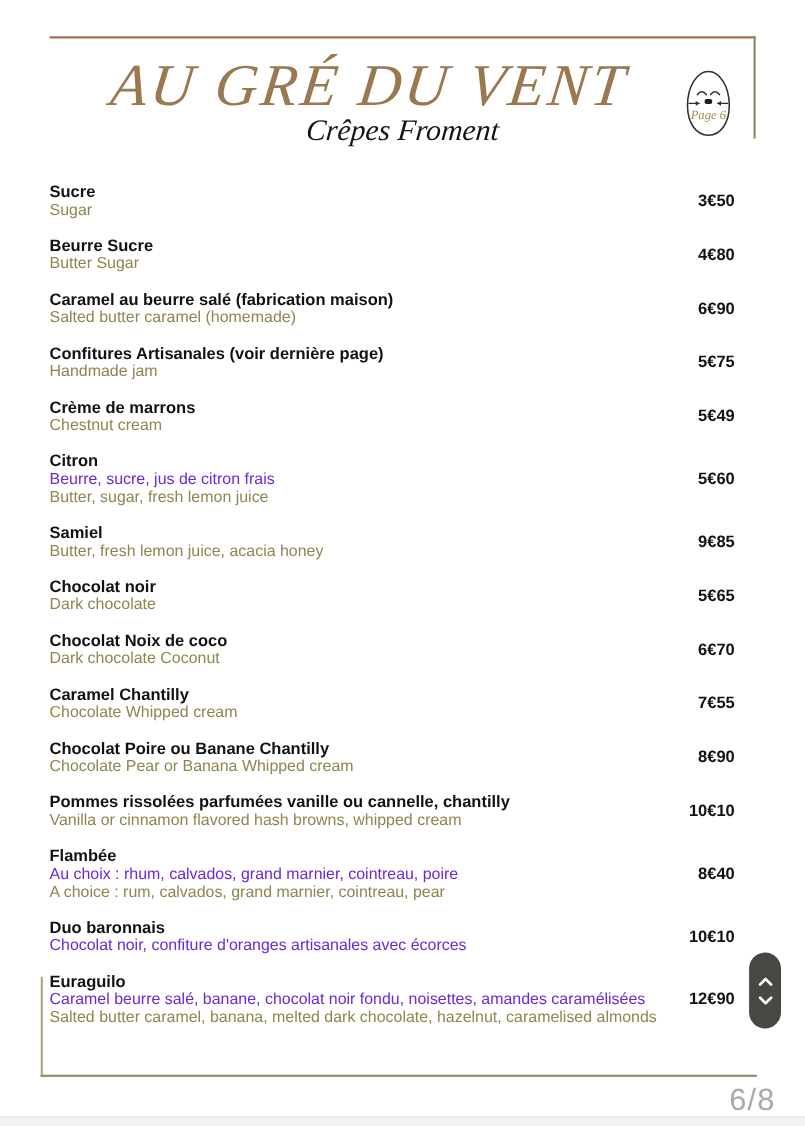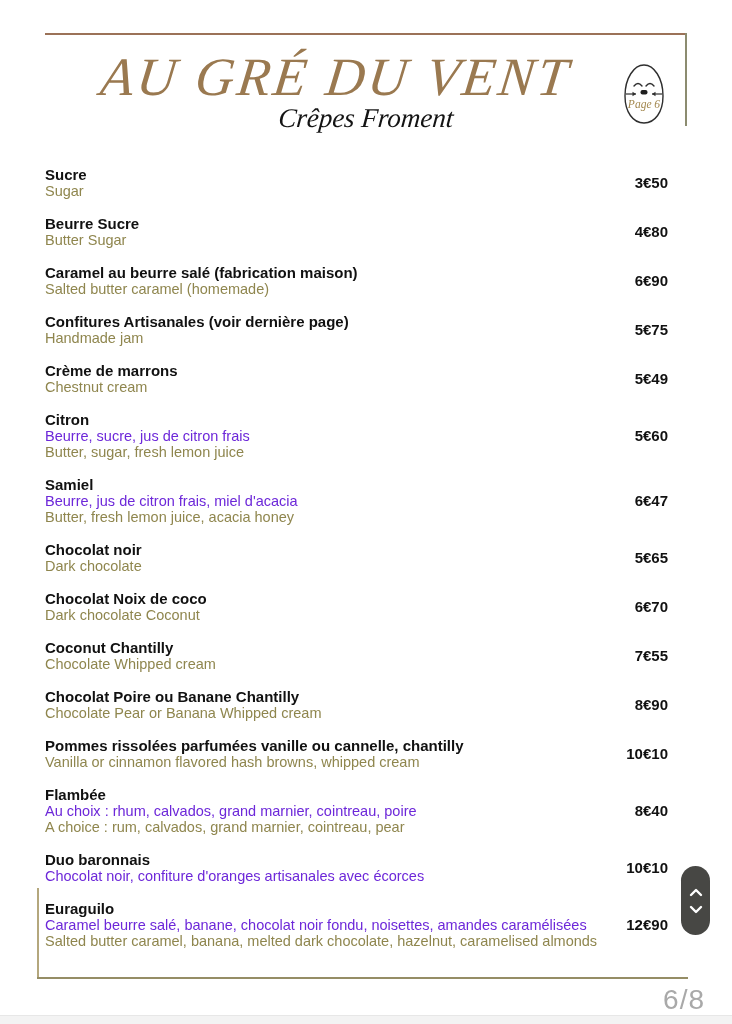--- a/index.html
+++ b/index.html
@@ -163,24 +163,23 @@
         <div class="item-name">Citron</div>
         <div class="item-desc-fr">Beurre, sucre, jus de citron frais</div>
         <div class="item-desc-en">Butter, sugar, fresh lemon juice</div>
       </div>
       <div class="item-price">5€60</div>
     </div>
 
     <div class="menu-item">
       <div class="item-left">
         <div class="item-name">Samiel</div>
-        <div class="item-desc-fr">Beurre, jus de citron frais, miel d'acacia</div>
         <div class="item-desc-en">Butter, fresh lemon juice, acacia honey</div>
       </div>
-      <div class="item-price">6€47</div>
+      <div class="item-price">9€85</div>
     </div>
 
     <div class="menu-item">
       <div class="item-left">
         <div class="item-name">Chocolat noir</div>
 
         <div class="item-desc-en">Dark chocolate</div>
       </div>
       <div class="item-price">5€65</div>
     </div>
@@ -189,21 +188,21 @@
       <div class="item-left">
         <div class="item-name">Chocolat Noix de coco</div>
 
         <div class="item-desc-en">Dark chocolate Coconut</div>
       </div>
       <div class="item-price">6€70</div>
     </div>
 
     <div class="menu-item">
       <div class="item-left">
-        <div class="item-name">Coconut Chantilly</div>
+        <div class="item-name">Caramel Chantilly</div>
 
         <div class="item-desc-en">Chocolate Whipped cream</div>
       </div>
       <div class="item-price">7€55</div>
     </div>
 
     <div class="menu-item">
       <div class="item-left">
         <div class="item-name">Chocolat Poire ou Banane Chantilly</div>
 

